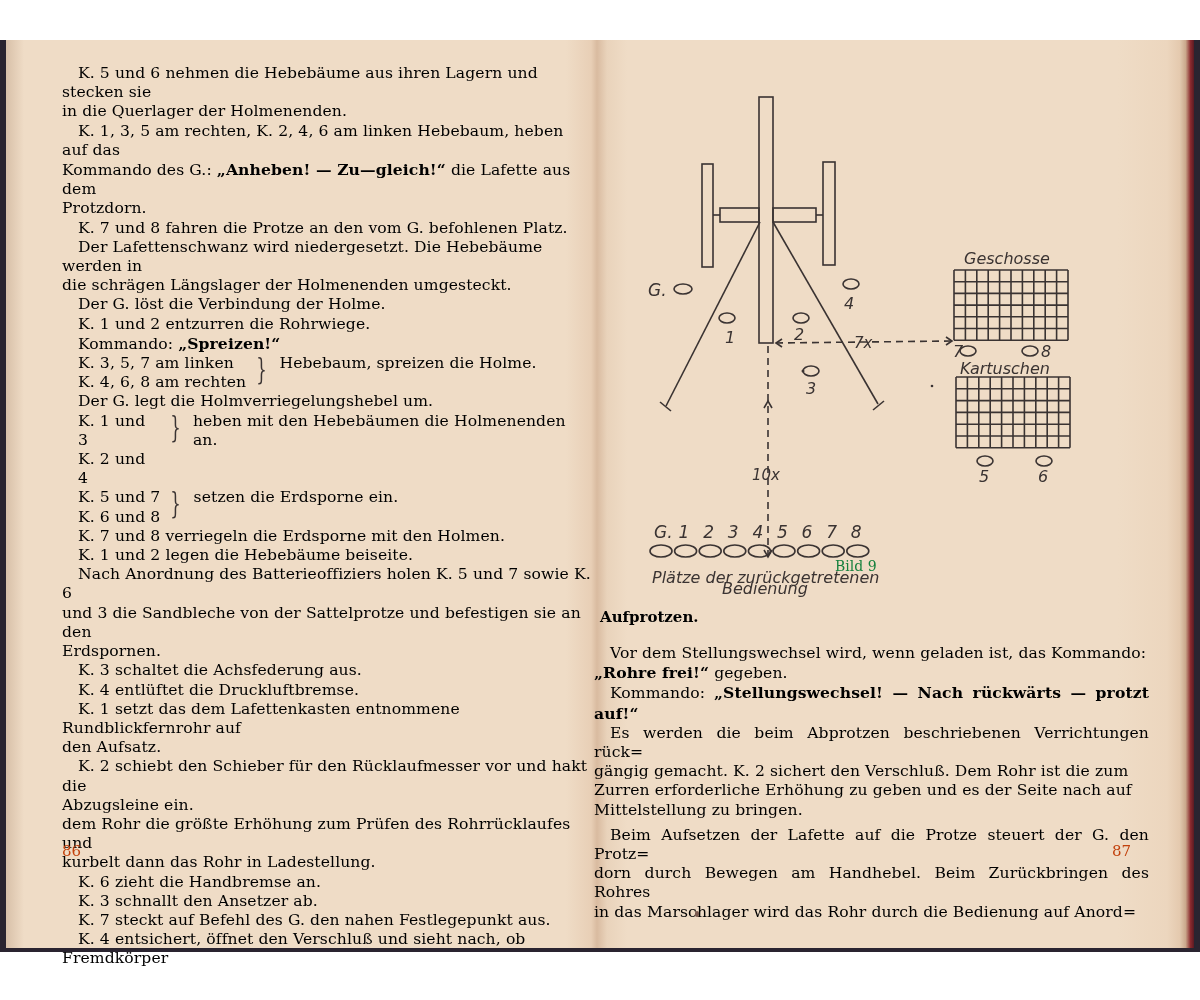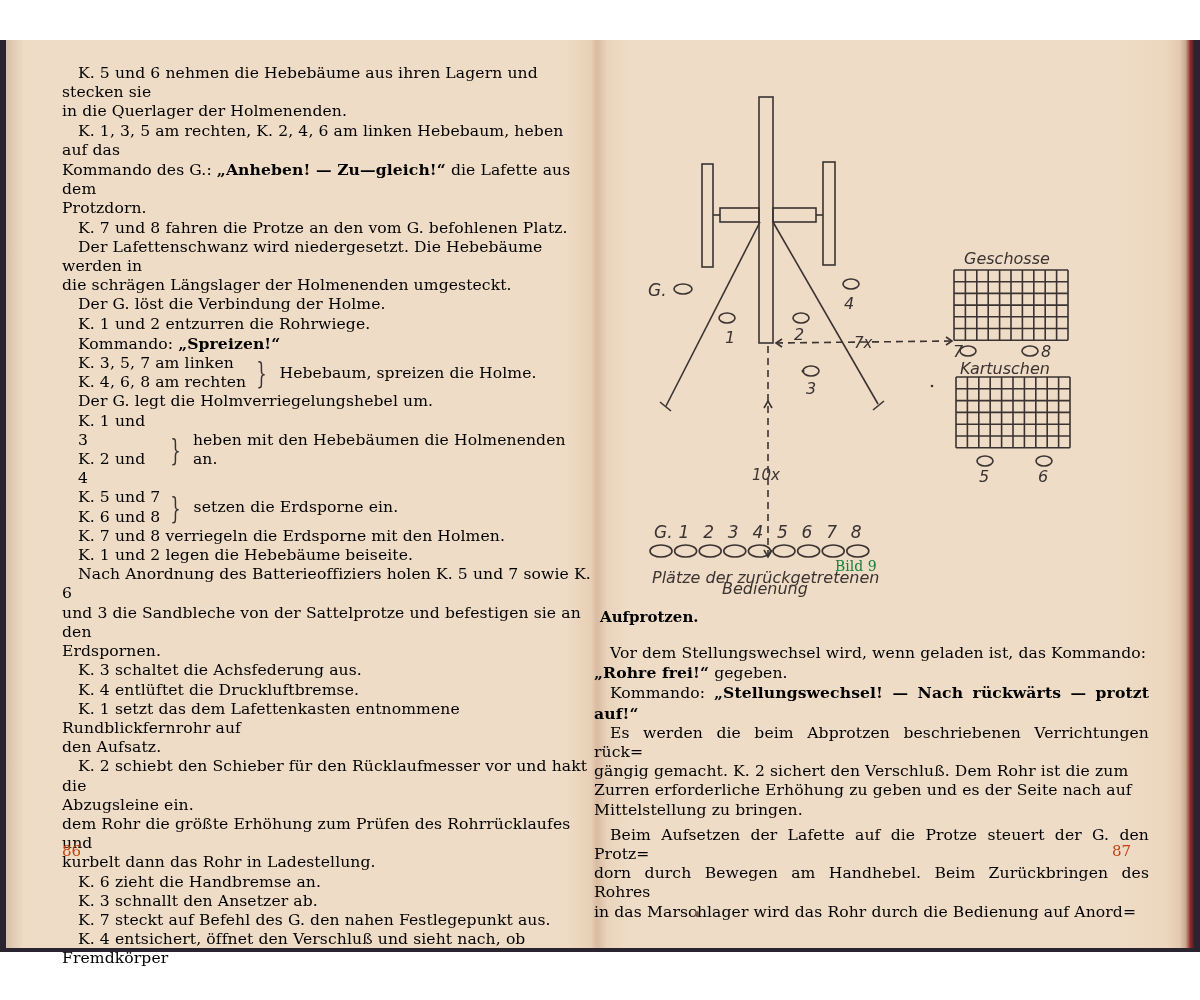--- a/index.html
+++ b/index.html
@@ -29,21 +29,21 @@
     background: linear-gradient(to right, #e0c8ae, #caa88c 40%, #8a2a2e 75%, #5a1a22);
   }
   .text {
     position: absolute; font-size: 15.6px; line-height: 19.2px;
     letter-spacing: 0.1px;
   }
   .text p { margin: 0; }
   .ind { text-indent: 16px; }
   .left-text { left: 62px; top: 64px; width: 530px; }
   .bold { font-weight: bold; }
-  .brace-row { display: flex; align-items: center; padding-left: 16px; }
+  .brace-row { display: flex; align-items: flex-start; padding-left: 16px; }
   .brace-lines { display: flex; flex-direction: column; }
   .brace {
     font-size: 30px; line-height: 30px; margin: 0 8px 0 6px; font-weight: 200;
     transform: scaleX(0.55); color: #3a3332;
   }
   .pagenum { position: absolute; font-size: 15px; color: #c2410c; }
   .pn-left { left: 62px; top: 842px; }
   .pn-right { left: 1112px; top: 842px; }
   .diagram { position: absolute; left: 630px; top: 50px; width: 460px; height: 540px; }
   .diagram text { font-family: "DejaVu Sans", sans-serif; font-style: italic; fill: #3a3332; }

